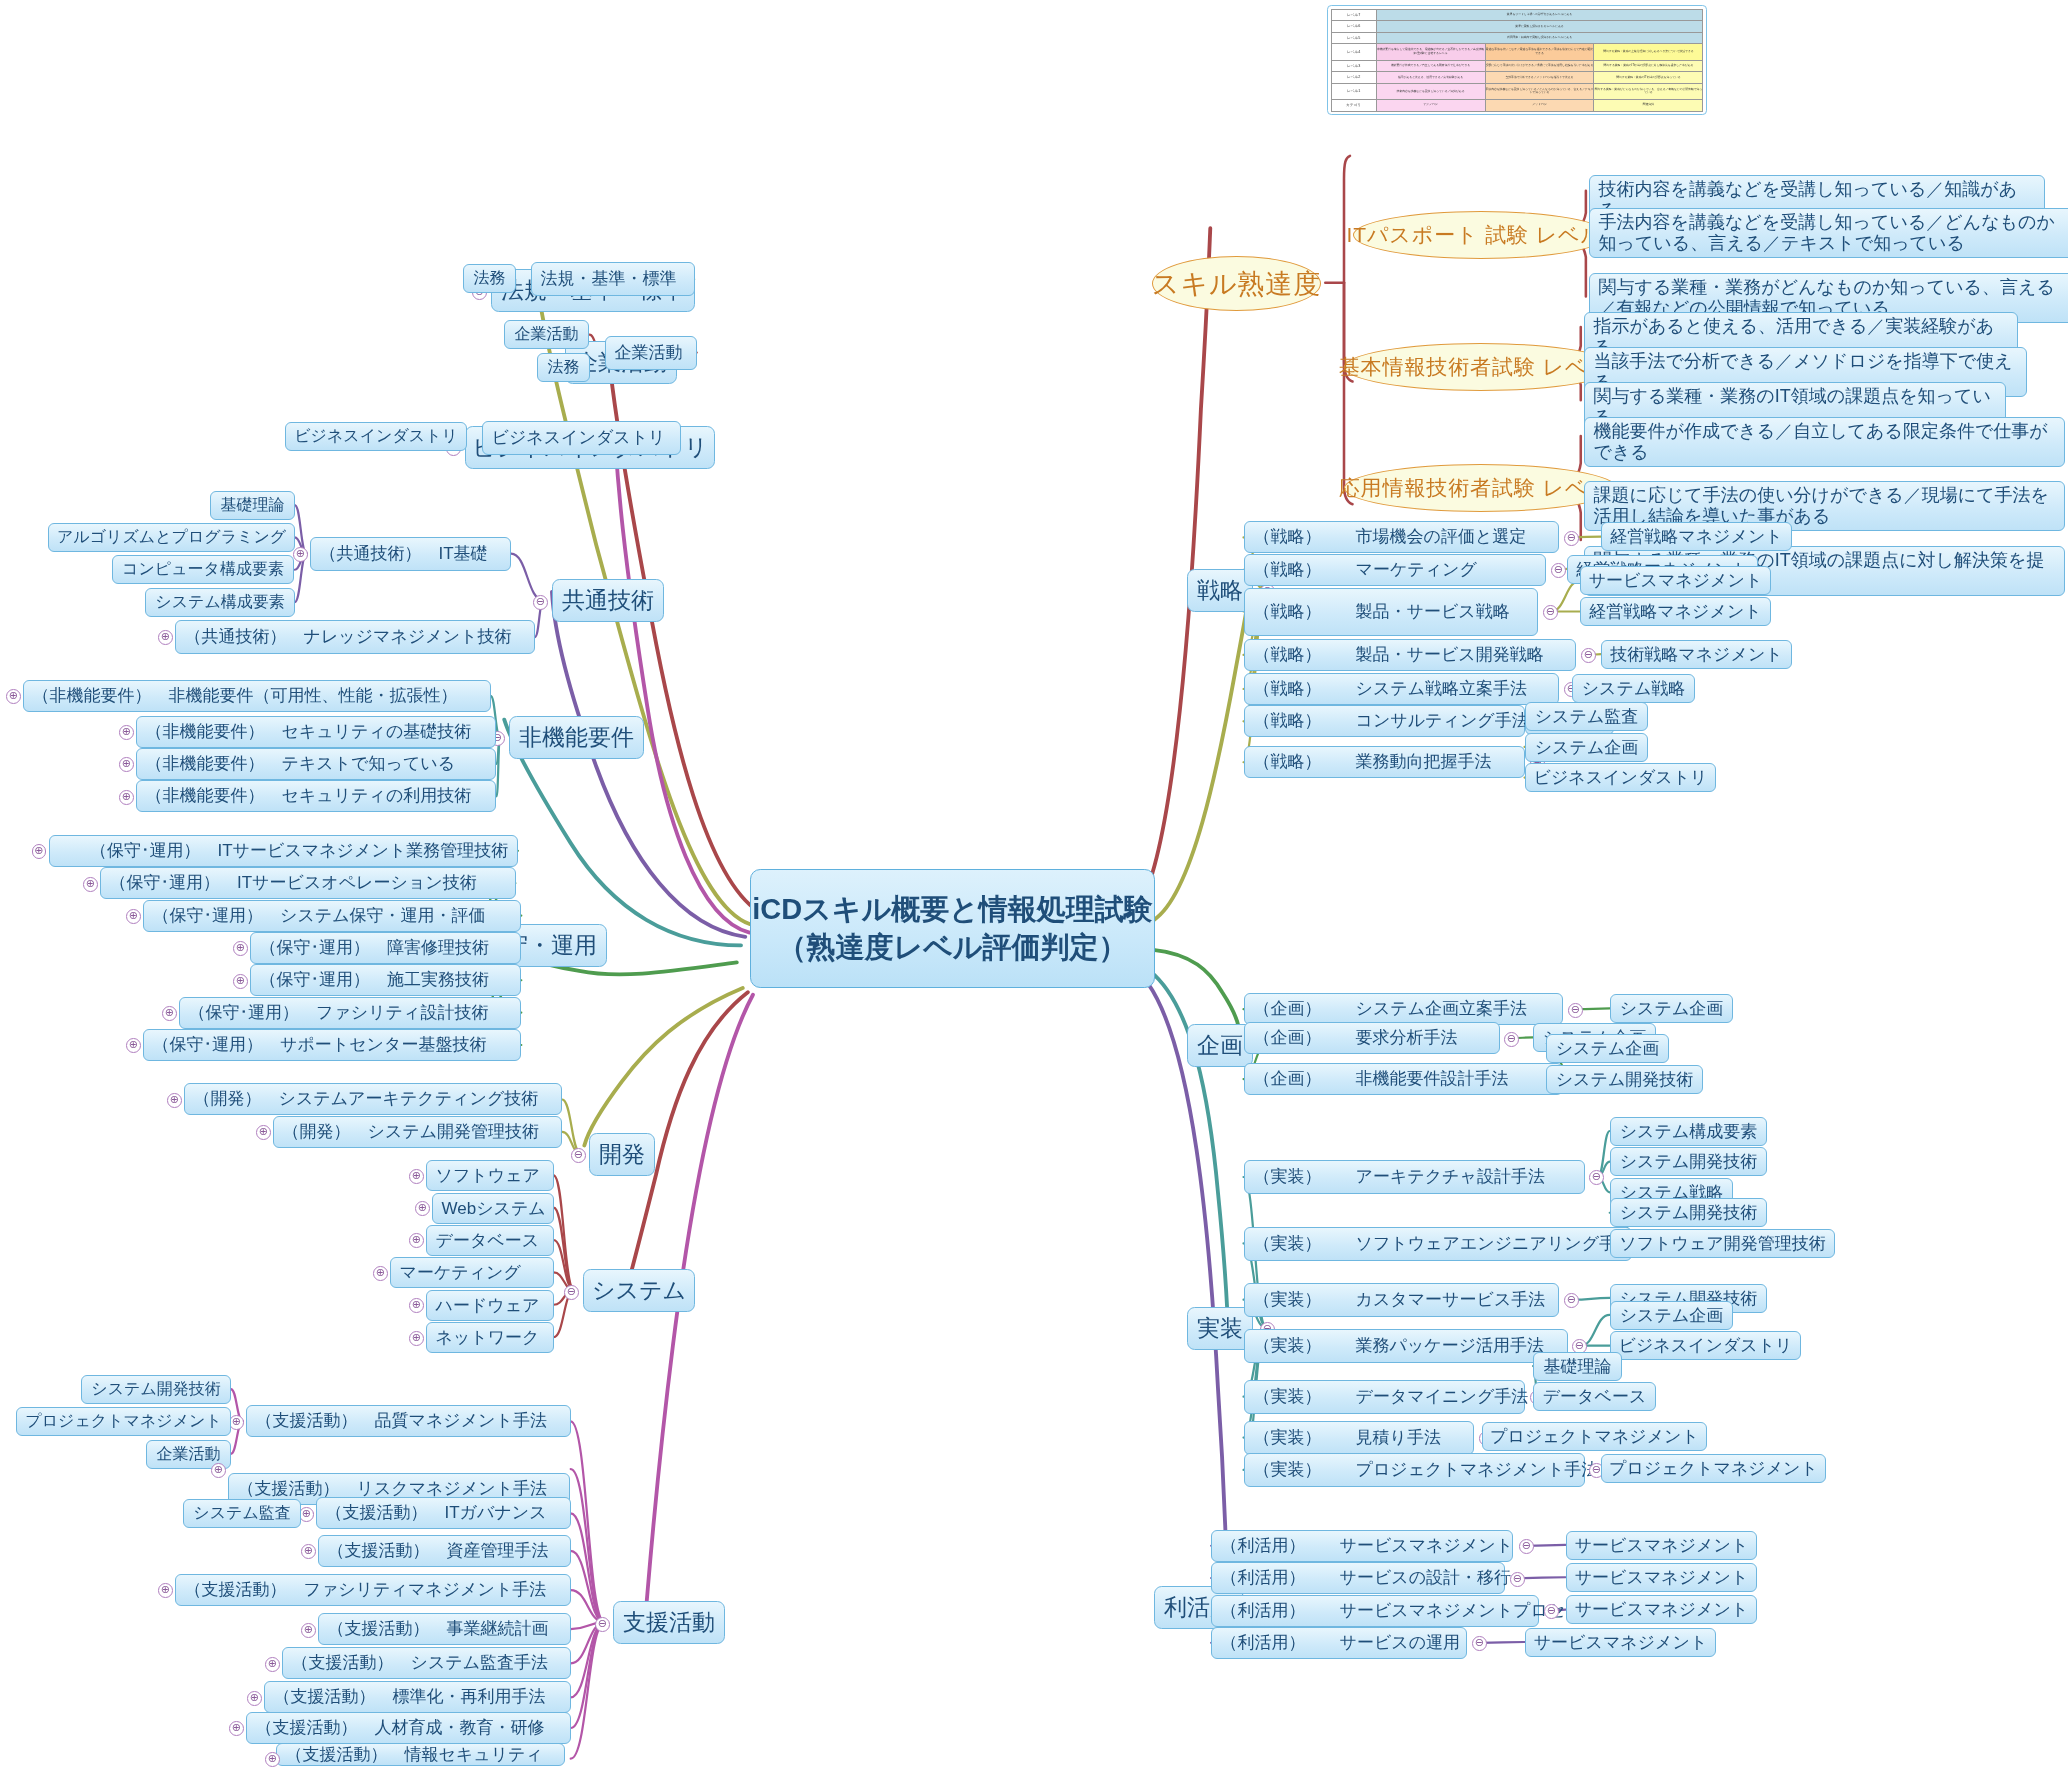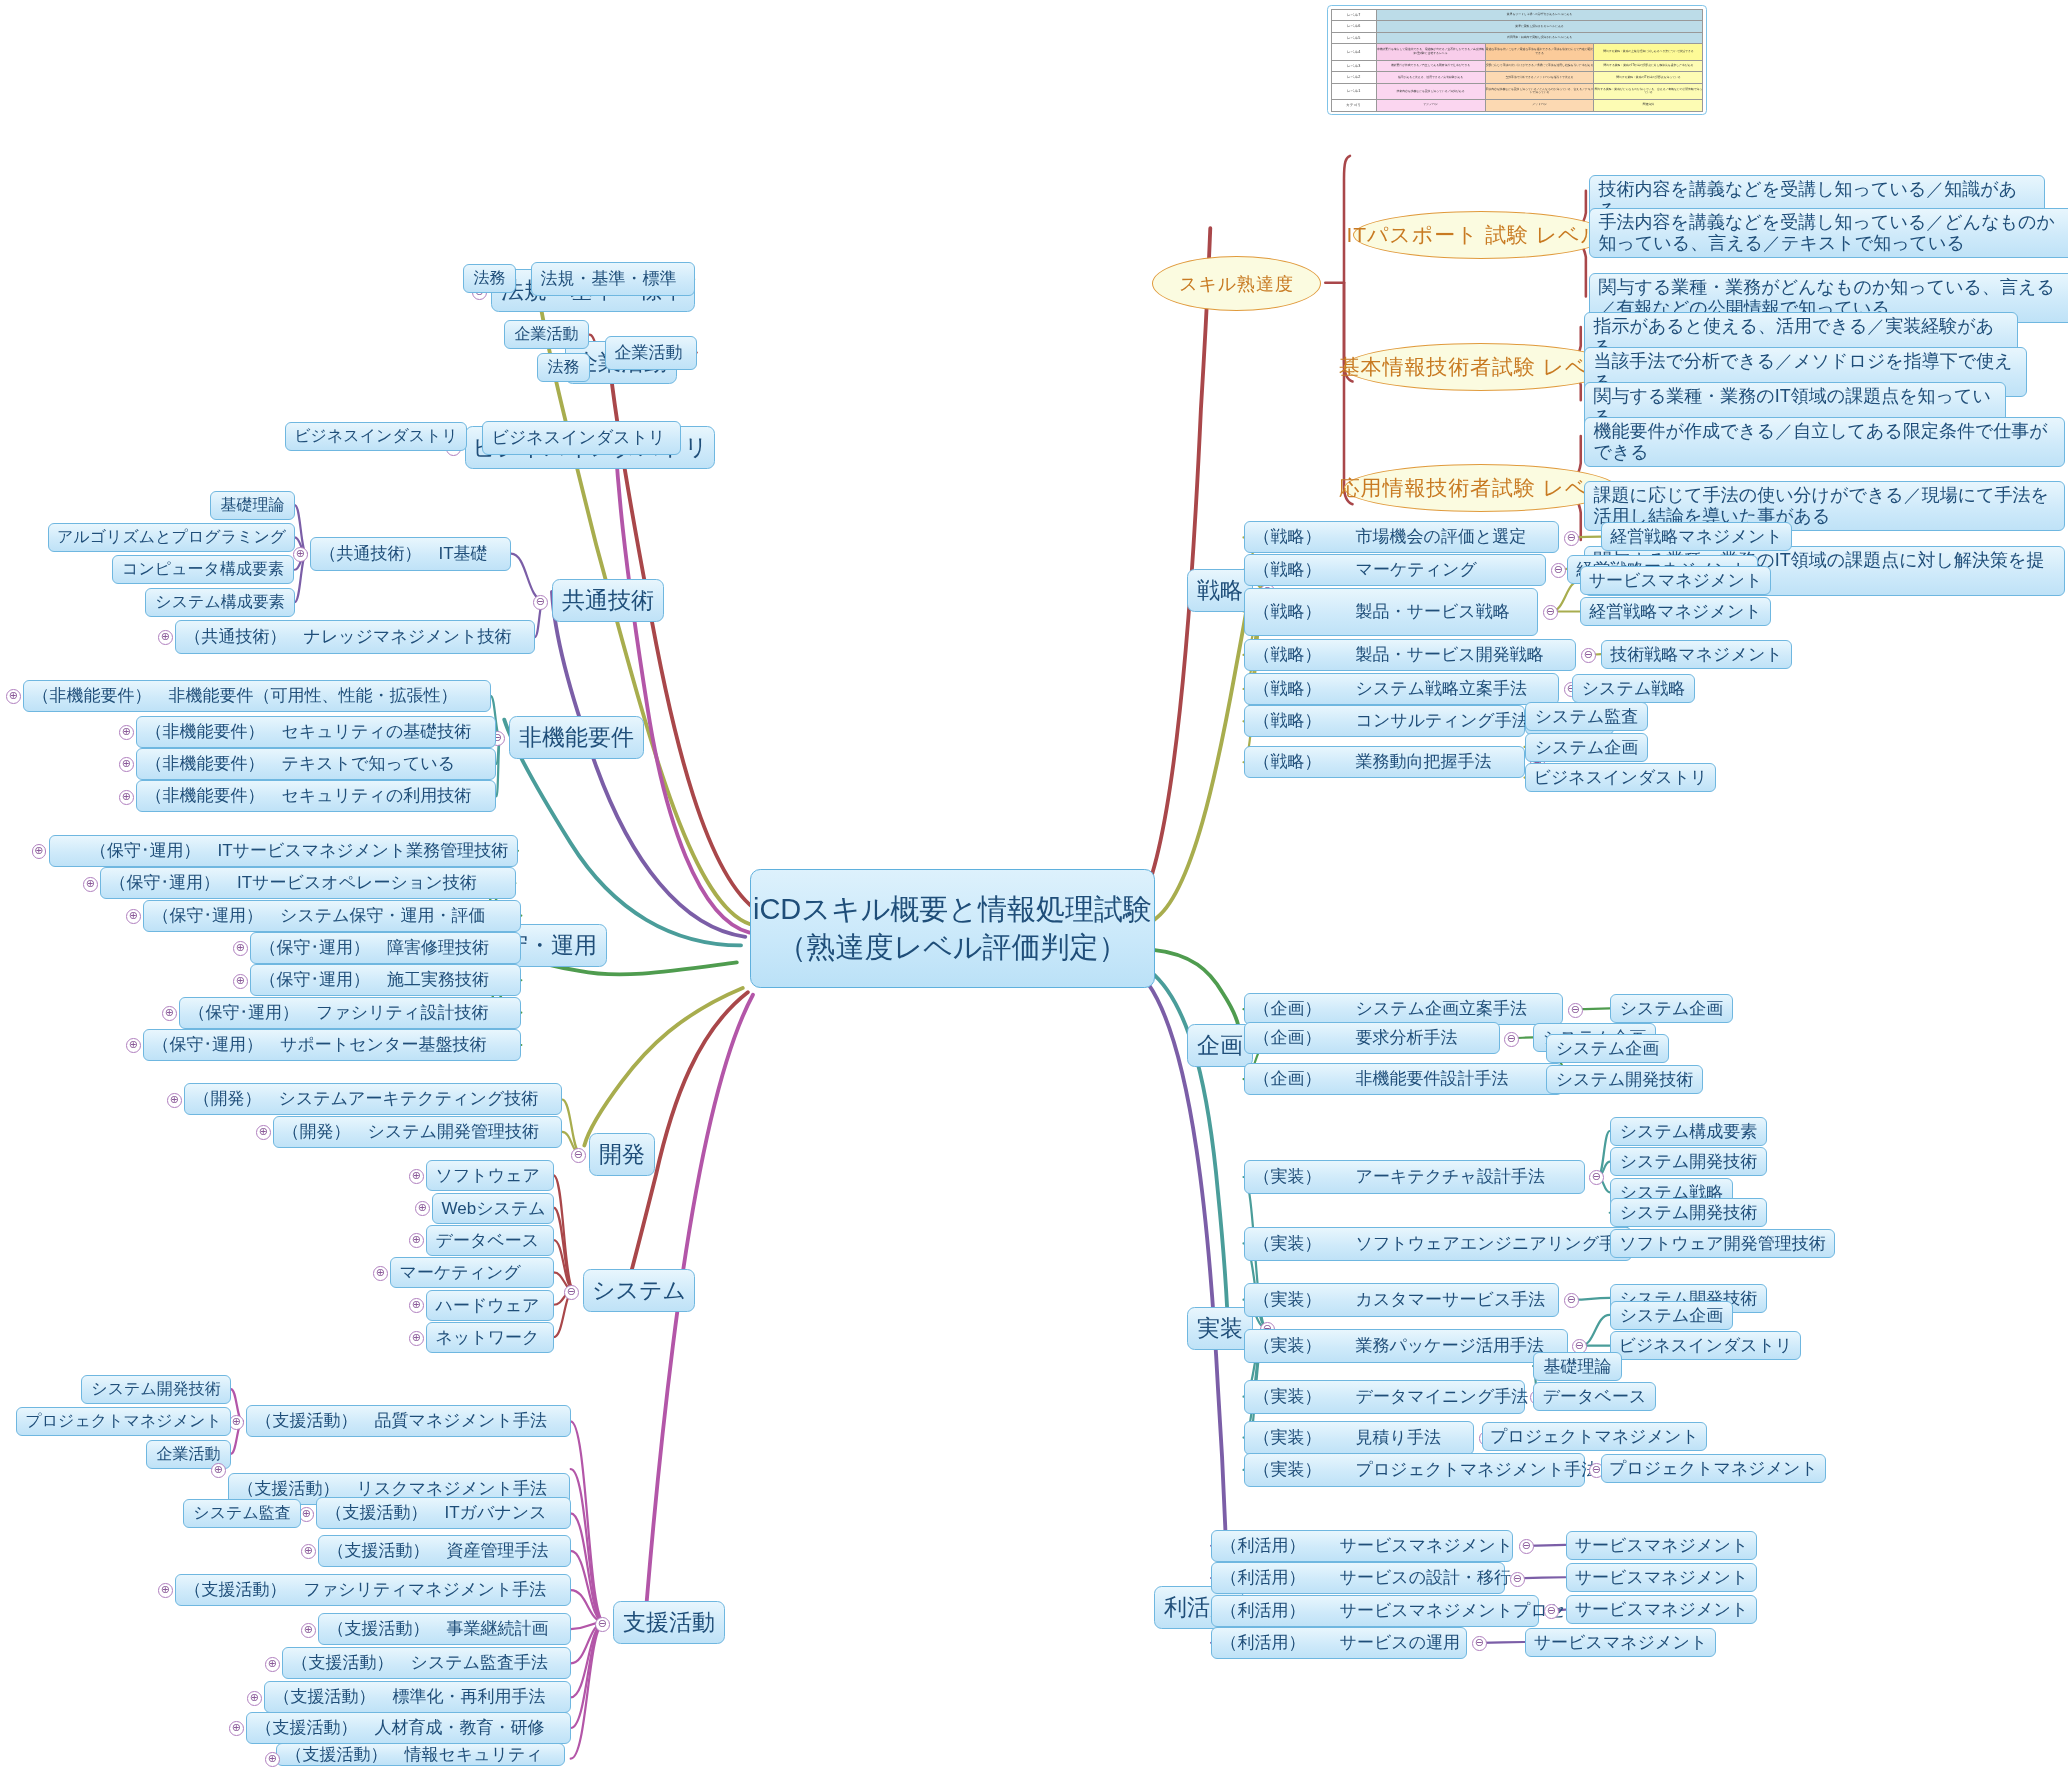--- a/index.html
+++ b/index.html
@@ -12,28 +12,28 @@
         border:0.9px solid #6fb7e0;border-radius:6px;
         background:linear-gradient(to bottom,#e8f6fd 0%,#cfeafa 55%,#bfe2f7 100%);
         color:#1f4e79;display:flex;align-items:center;white-space:nowrap;
         padding:2.6px 8.5px;line-height:1.15;}
   .node.lvl1{font-size:23px;border-radius:7.7px;padding:4.3px 13.6px;}
   .node.lvl3{font-size:17px;}
   .node.small{font-size:16px;}
   .node.center{font-size:29px;border:1.3px solid #5fb0dd;border-radius:10.2px;
       background:linear-gradient(to bottom,#ddf1fc 0%,#c9e8fa 60%,#bbe1f7 100%);
       flex-direction:column;align-items:center;justify-content:center;
-      text-align:center;padding:13.6px 22px;line-height:1.3;}
+      text-align:center;padding:13.6px 22px;line-height:1.3;font-weight:bold;}
   .node.wrapbox{white-space:normal;display:block;padding:3.4px 8.5px;font-size:18px;}
 
   .ell{position:absolute;box-sizing:border-box;border:1.3px solid #e09a3c;
        border-radius:50%;background:#fbfbe0;color:#c87a22;
        display:flex;align-items:center;justify-content:center;
        white-space:nowrap;letter-spacing:0.9px;}
-  .ell.root{font-size:18px;}
+  .ell.root{font-size:27px;}
   .ell.lv{font-size:21px;}
 
   .plusmark{position:absolute;width:12.8px;height:12.8px;border:0.9px solid #b07fbf;
        border-radius:50%;background:#fff;font-size:11px;line-height:11px;
        text-align:center;color:#8a5a99;font-family:"DejaVu Sans",sans-serif;}
 
   
   #tbl{position:absolute;left:1327px;top:5.1px;width:380px;height:110px;
        border:1.7px solid #7fc3e8;border-radius:4.3px;background:#fff;
        box-sizing:border-box;padding:2.6px;}

